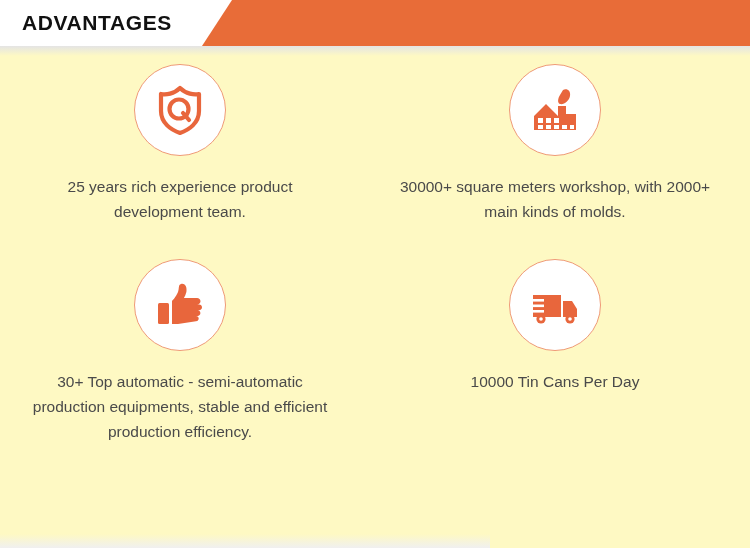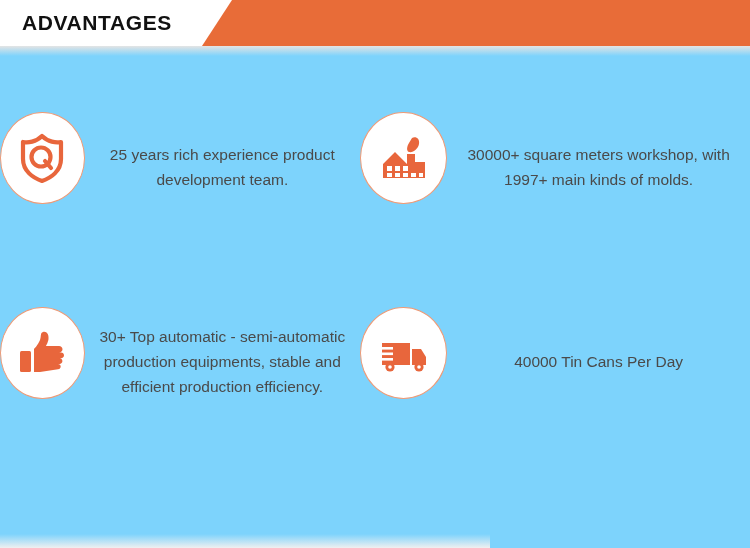--- a/index.html
+++ b/index.html
@@ -12,21 +12,21 @@
     background: #ffffff;
     font-family: "Liberation Sans", sans-serif;
     overflow: hidden;
     position: relative;
   }
 
   
   .page {
     position: absolute;
     inset: 0;
-    background: #7dd3fc;
+    background: #fef9c3;
     overflow: hidden;
   }
   .page-shadow-bottom {
     position: absolute;
     left: 0;
     bottom: 0;
     width: 490px;
     height: 14px;
     background: linear-gradient(to top, #f0f0f0 0%, rgba(255,255,255,0) 100%);
     pointer-events: none;
@@ -77,21 +77,21 @@
     left: 0;
     top: 56px;
     width: 750px;
     display: grid;
     grid-template-columns: 360px 390px;
     grid-template-rows: 195px 195px;
   }
   .card {
     position: relative;
     display: flex;
-    flex-direction: row;
+    flex-direction: column;
     align-items: center;
     padding-top: 8px;
   }
   .icon-circle {
     width: 92px;
     height: 92px;
     border-radius: 50%;
     border: 1px solid #ef9a76;
     display: flex;
     align-items: center;
@@ -146,21 +146,21 @@
           <rect x="9" y="34" width="5" height="5" fill="#ffffff"></rect>
           <rect x="17" y="34" width="5" height="5" fill="#ffffff"></rect>
           <rect x="25" y="34" width="5" height="5" fill="#ffffff"></rect>
           <rect x="9" y="41" width="5" height="4" fill="#ffffff"></rect>
           <rect x="17" y="41" width="5" height="4" fill="#ffffff"></rect>
           <rect x="25" y="41" width="5" height="4" fill="#ffffff"></rect>
           <rect x="33" y="41" width="5" height="4" fill="#ffffff"></rect>
           <rect x="41" y="41" width="4" height="4" fill="#ffffff"></rect>
         </svg>
       </div>
-      <div class="card-text">30000+ square meters workshop, with 1997+ main kinds of molds.</div>
+      <div class="card-text">30000+ square meters workshop, with 2000+ main kinds of molds.</div>
     </div>
 
     <div class="card card-left">
       <div class="icon-circle">
         <svg width="52" height="52" viewBox="0 0 52 52" aria-hidden="true">
           <rect x="4" y="24" width="11" height="21" rx="1.5" fill="#e8663c"></rect>
           <path d="M18 45 L18 22 C18 22, 22 18, 24 13 C25.5 9, 24 6, 27 5 C30.5 4, 33 7, 32.5 12 C32.2 15, 30 19, 30 19 L43 19 C45 19, 46.5 20.5, 46.5 22.2 C46.5 24, 45 25.4, 43 25.4 L45 25.4 C46.8 25.4, 48 26.7, 48 28.3 C48 30, 46.8 31.2, 45 31.2 L43.5 31.2 C45.2 31.2, 46.4 32.4, 46.4 34 C46.4 35.6, 45.2 36.9, 43.5 36.9 L42 36.9 C43.6 36.9, 44.7 38, 44.7 39.5 C44.7 41.1, 43.6 42.2, 42 42.2 L24 45 Z" fill="#e8663c"></path>
         </svg>
       </div>
       <div class="card-text">30+ Top automatic - semi-automatic production equipments, stable and efficient production efficiency.</div>
@@ -173,19 +173,19 @@
           <rect x="1" y="20" width="14" height="2.6" fill="#ffffff"></rect>
           <rect x="1" y="25.5" width="14" height="2.6" fill="#ffffff"></rect>
           <rect x="1" y="31" width="14" height="2.6" fill="#ffffff"></rect>
           <path d="M34 22 L43 22 L48 30 L48 38 L34 38 Z" fill="#e8663c"></path>
           <circle cx="12" cy="40" r="4.6" fill="#e8663c"></circle>
           <circle cx="12" cy="40" r="1.8" fill="#ffffff"></circle>
           <circle cx="41" cy="40" r="4.6" fill="#e8663c"></circle>
           <circle cx="41" cy="40" r="1.8" fill="#ffffff"></circle>
         </svg>
       </div>
-      <div class="card-text">40000 Tin Cans Per Day</div>
+      <div class="card-text">10000 Tin Cans Per Day</div>
     </div>
 
   </div>
 
   <div class="page-shadow-bottom"></div>
 </div>
 
 </body></html>

